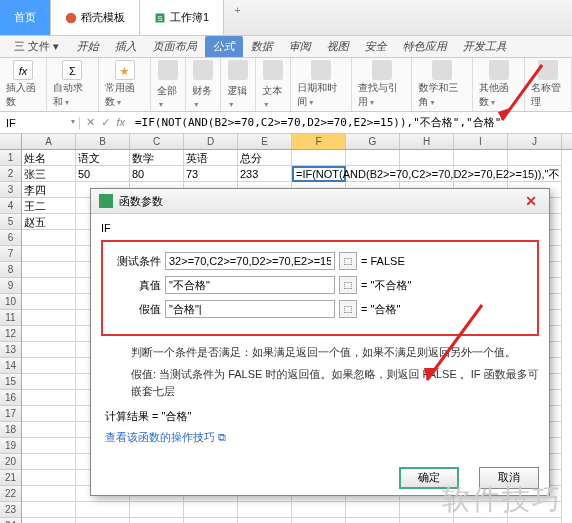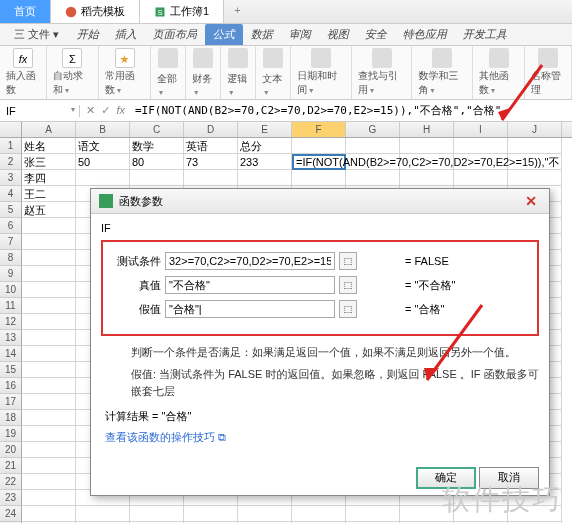--- a/index.html
+++ b/index.html
@@ -1,18 +1,18 @@
 <!DOCTYPE html>
 <html><head>
 <meta charset="utf-8">
 <style>
 * { margin: 0; padding: 0; box-sizing: border-box; font-family: "Microsoft YaHei", SimSun, sans-serif; }
 body { background: #fff; font-size: 11px; width: 572px; height: 523px; overflow: hidden; position: relative; }
 
-.tabs { display: flex; background: linear-gradient(#f5f5f5,#e8e8e8); height: 24px; border-bottom: 1px solid #ccc; }
+.tabs { display: flex; background: linear-gradient(#f5f5f5,#e8e8e8); height: 36px; border-bottom: 1px solid #ccc; }
 .tab { padding: 4px 14px; background: #fff; border-right: 1px solid #ccc; display: flex; align-items: center; gap: 4px; font-size: 11px; }
 .tab.home { background: #4a9eff; color: #fff; }
 .tab-icon { width: 12px; height: 12px; }
 .tab-plus { padding: 4px 10px; color: #888; }
 
 .ribbon-tabs { display: flex; background: #f5f5f5; height: 22px; border-bottom: 1px solid #ccc; align-items: center; padding-left: 4px; }
 .ribbon-tabs .rtab { padding: 3px 8px; font-size: 11px; color: #444; font-style: italic; }
 .ribbon-tabs .rtab.active { background: #5a8fd4; color: #fff; border-radius: 2px 2px 0 0; }
 .ribbon-tabs .menu { padding: 3px 10px; font-size: 11px; color: #444; }
 
@@ -45,25 +45,25 @@
 .dlg-title-icon { width: 14px; height: 14px; background: #3a9c5a; margin-right: 6px; }
 .dlg-title-text { flex: 1; font-size: 11px; }
 .dlg-close { color: #c33; font-size: 14px; font-weight: bold; padding: 0 4px; }
 .dlg-body { padding: 8px 10px; }
 .dlg-fn { font-size: 11px; margin-bottom: 6px; }
 .dlg-fields { border: 2px solid #d33; padding: 10px 8px; margin-bottom: 8px; }
 .dlg-row { display: flex; align-items: center; margin-bottom: 6px; gap: 4px; }
 .dlg-lbl { width: 50px; text-align: right; font-size: 11px; }
 .dlg-inp { flex: 0 0 170px; border: 1px solid #aaa; padding: 1px 3px; font-size: 11px; height: 18px; background: #fff; }
 .dlg-btn-sel { width: 18px; height: 18px; border: 1px solid #aaa; background: #f5f5f5; font-size: 9px; text-align: center; line-height: 16px; }
-.dlg-eq { font-size: 11px; margin-left: 44px; }
+.dlg-eq { font-size: 11px; }
 .dlg-help { font-size: 11px; line-height: 1.6; color: #333; margin: 4px 0 4px 30px; }
 .dlg-result { font-size: 11px; margin: 8px 0 6px 4px; }
 .dlg-link { color: #2a6ad4; font-size: 11px; margin: 4px 0 8px 4px; }
-.dlg-footer { display: flex; justify-content: flex-end; gap: 3px; padding: 6px 10px; }
+.dlg-footer { display: flex; justify-content: flex-end; gap: 20px; padding: 6px 10px; }
 .dlg-fbtn { width: 60px; height: 22px; border: 1px solid #888; background: linear-gradient(#fefefe,#e5e5e5); font-size: 11px; }
 .dlg-fbtn.ok { border: 2px solid #4a8; }
 
 .red-arrow { position: absolute; pointer-events: none; }
 .arrow1 { top: 60px; right: 20px; width: 60px; height: 70px; }
 .arrow2 { top: 300px; right: 80px; width: 80px; height: 90px; }
 
 .watermark { position: absolute; right: 10px; bottom: 4px; font-size: 28px; color: #ccc; font-weight: 300; letter-spacing: 2px; }
 </style>
 </head>

